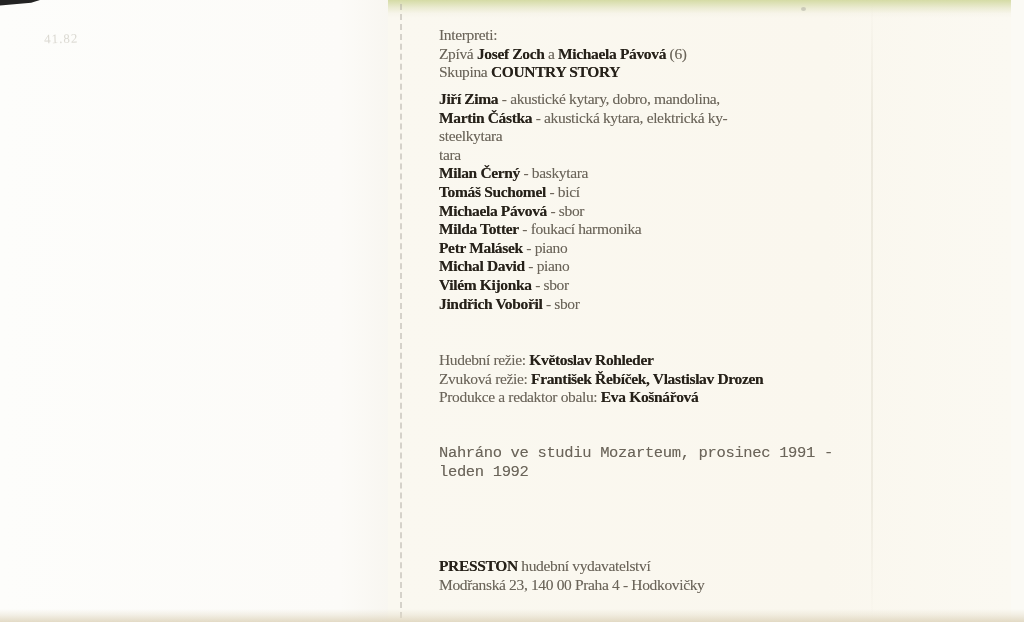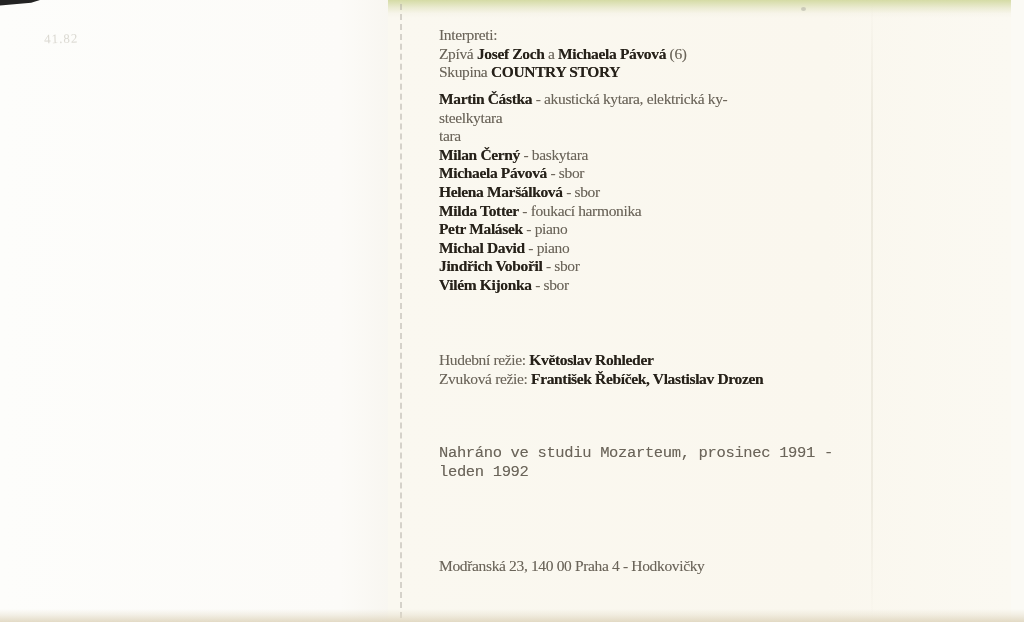--- a/index.html
+++ b/index.html
@@ -104,41 +104,44 @@
   <div class="page-right">
     <div class="edge-tint-top"></div>
 
     <div class="credits-col">
       <div class="sec sec-interpreti">
           <div class="line"><span>Interpreti:</span></div>
           <div class="line"><span>Zpívá </span><span class="b">Josef Zoch</span><span> a </span><span class="b">Michaela Pávová</span><span> (6)</span></div>
           <div class="line"><span>Skupina </span><span class="b">COUNTRY STORY</span></div>
         </div>
       <div class="sec sec-musicians">
+          <div class="line"><span class="b">Jiří Zima</span><span> - akustické kytary, dobro, mandolina,</span></div>
           <div class="line"><span class="b">Martin Částka</span><span> - akustická kytara, elektrická ky-</span></div>
           <div class="line"><span>steelkytara</span></div>
           <div class="line"><span>tara</span></div>
           <div class="line"><span class="b">Milan Černý</span><span> - baskytara</span></div>
+          <div class="line"><span class="b">Tomáš Suchomel</span><span> - bicí</span></div>
           <div class="line"><span class="b">Michaela Pávová</span><span> - sbor</span></div>
-          <div class="line"><span class="b">Helena Maršálková</span><span> - sbor</span></div>
           <div class="line"><span class="b">Milda Totter</span><span> - foukací harmonika</span></div>
           <div class="line"><span class="b">Petr Malásek</span><span> - piano</span></div>
           <div class="line"><span class="b">Michal David</span><span> - piano</span></div>
+          <div class="line"><span class="b">Vilém Kijonka</span><span> - sbor</span></div>
           <div class="line"><span class="b">Jindřich Vobořil</span><span> - sbor</span></div>
-          <div class="line"><span class="b">Vilém Kijonka</span><span> - sbor</span></div>
         </div>
       <div class="sec sec-production">
           <div class="line"><span>Hudební režie: </span><span class="b">Květoslav Rohleder</span></div>
           <div class="line"><span>Zvuková režie: </span><span class="b">František Řebíček, Vlastislav Drozen</span></div>
+          <div class="line"><span>Produkce a redaktor obalu: </span><span class="b">Eva Košnářová</span></div>
         </div>
       <div class="sec sec-recording">
           <div class="line"><span>Nahráno ve studiu Mozarteum, prosinec 1991 -</span></div>
           <div class="line"><span>leden 1992</span></div>
         </div>
       <div class="sec sec-publisher">
+          <div class="line"><span class="b">PRESSTON</span><span> hudební vydavatelství</span></div>
           <div class="line"><span>Modřanská 23, 140 00 Praha 4 - Hodkovičky</span></div>
         </div>
     </div>
 
     <div class="speck"></div>
   </div>
 
   <div class="fold-line"></div>
   <div class="fold-line-right"></div>
   <div class="edge-tint-bottom"></div>

